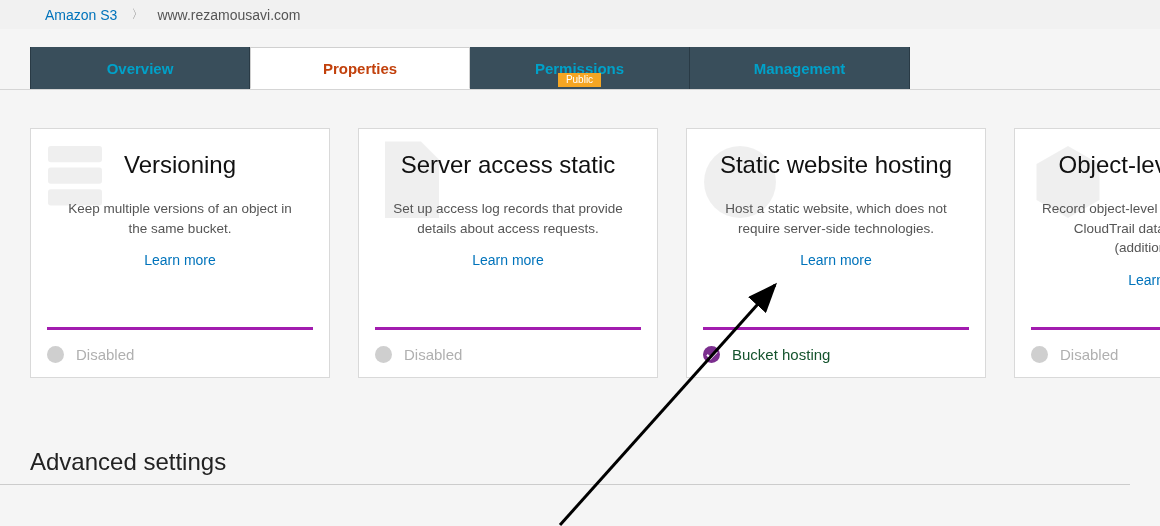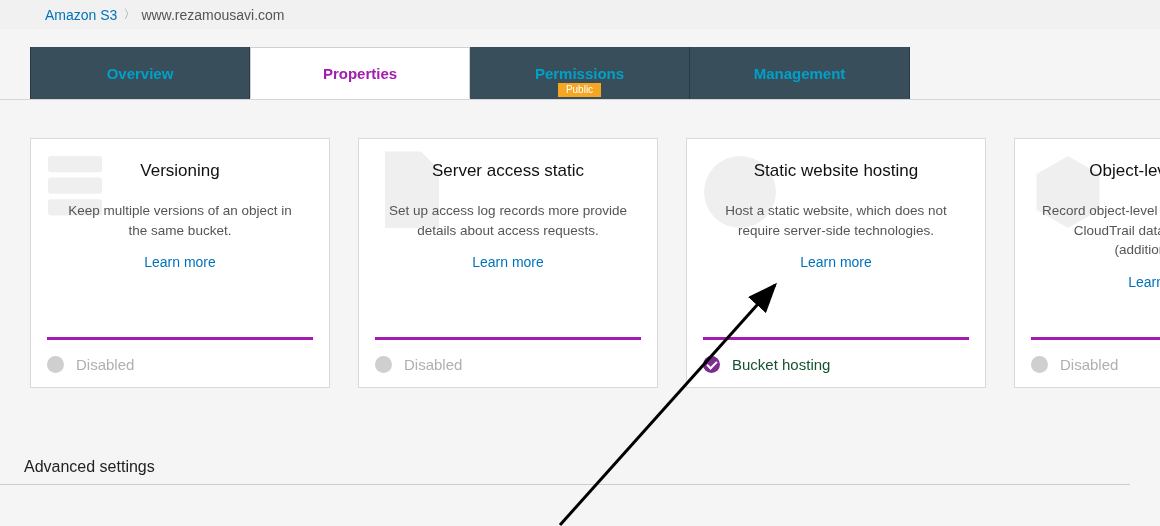--- a/index.html
+++ b/index.html
@@ -10,53 +10,53 @@
     width: 1160px;
     height: 526px;
     overflow: hidden;
     position: relative;
   }
   .breadcrumb {
     padding: 6px 0 6px 45px;
     font-size: 14px;
     display: flex;
     align-items: center;
-    gap: 6px;
+    gap: 14px;
     background: #f1f1f1;
   }
   .breadcrumb .bc-link { color: #0073bb; cursor: pointer; }
   .breadcrumb .chev { color: #888; font-size: 12px; }
   .breadcrumb .bc-current { color: #555; }
 
   .tabs {
     display: flex;
     margin-top: 18px;
     padding-left: 30px;
     border-bottom: 1px solid #d5d5d5;
   }
   .tab {
     width: 220px;
-    height: 52px;
+    height: 42px;
     background: #394e5b;
     color: #00a1c9;
     font-size: 15px;
     font-weight: 600;
     display: flex;
     flex-direction: column;
     align-items: center;
     justify-content: center;
     border-right: 1px solid #293a45;
     cursor: pointer;
     position: relative;
     text-align: center;
   }
   .tab:first-child { border-left: 1px solid #293a45; }
   .tab.active {
     background: #fff;
-    color: #a21caf;
+    color: #c2410c;
     border: 1px solid #d0d0d0;
     border-bottom: 1px solid #fff;
     margin-bottom: -1px;
     font-weight: 700;
   }
   .tab .badge {
     background: #f5a623;
     color: #fff;
     font-size: 10px;
     font-weight: 400;
@@ -85,21 +85,21 @@
     flex-shrink: 0;
   }
   .card-top {
     flex: 1;
     padding: 22px 20px 0;
     text-align: center;
     position: relative;
     overflow: hidden;
   }
   .card-title {
-    font-size: 17px;
+    font-size: 24px;
     font-weight: 400;
     color: #111;
     margin-bottom: 20px;
   }
   .card-desc {
     font-size: 13.5px;
     color: #555;
     line-height: 1.45;
     margin-bottom: 14px;
     padding: 0 6px;
@@ -145,22 +145,22 @@
     border-bottom: 2px solid #fff;
     transform: rotate(-45deg);
   }
   .status-text {
     font-size: 15px;
     color: #14532d;
   }
   .status-text.disabled { color: #b0b0b0; }
 
   .section-title {
-    padding: 70px 0 8px 24px;
-    font-size: 16px;
+    padding: 70px 0 8px 30px;
+    font-size: 24px;
     font-weight: 400;
     color: #222;
     border-bottom: 1px solid #ccc;
     margin: 0 0 0 0;
     width: calc(100% - 30px);
   }
 
   .arrow-overlay {
     position: absolute;
     left: 540px;
@@ -211,21 +211,21 @@
       <span class="status-text disabled">Disabled</span>
     </div>
   </div>
 
   <div class="card">
     <svg class="card-bgicon" viewBox="0 0 100 100">
         <path d="M20 5 h40 l20 20 v65 h-60 z" fill="#000"></path>
       </svg>
     <div class="card-top">
       <div class="card-title">Server access static</div>
-      <div class="card-desc">Set up access log records more provide details about access requests.</div>
+      <div class="card-desc">Set up access log records that provide details about access requests.</div>
       <div class="card-learn">Learn more</div>
     </div>
     <div class="card-bottom">
       <span class="status-dot"></span>
       <span class="status-text disabled">Disabled</span>
     </div>
   </div>
 
   <div class="card">
     <svg class="card-bgicon" viewBox="0 0 100 100">

